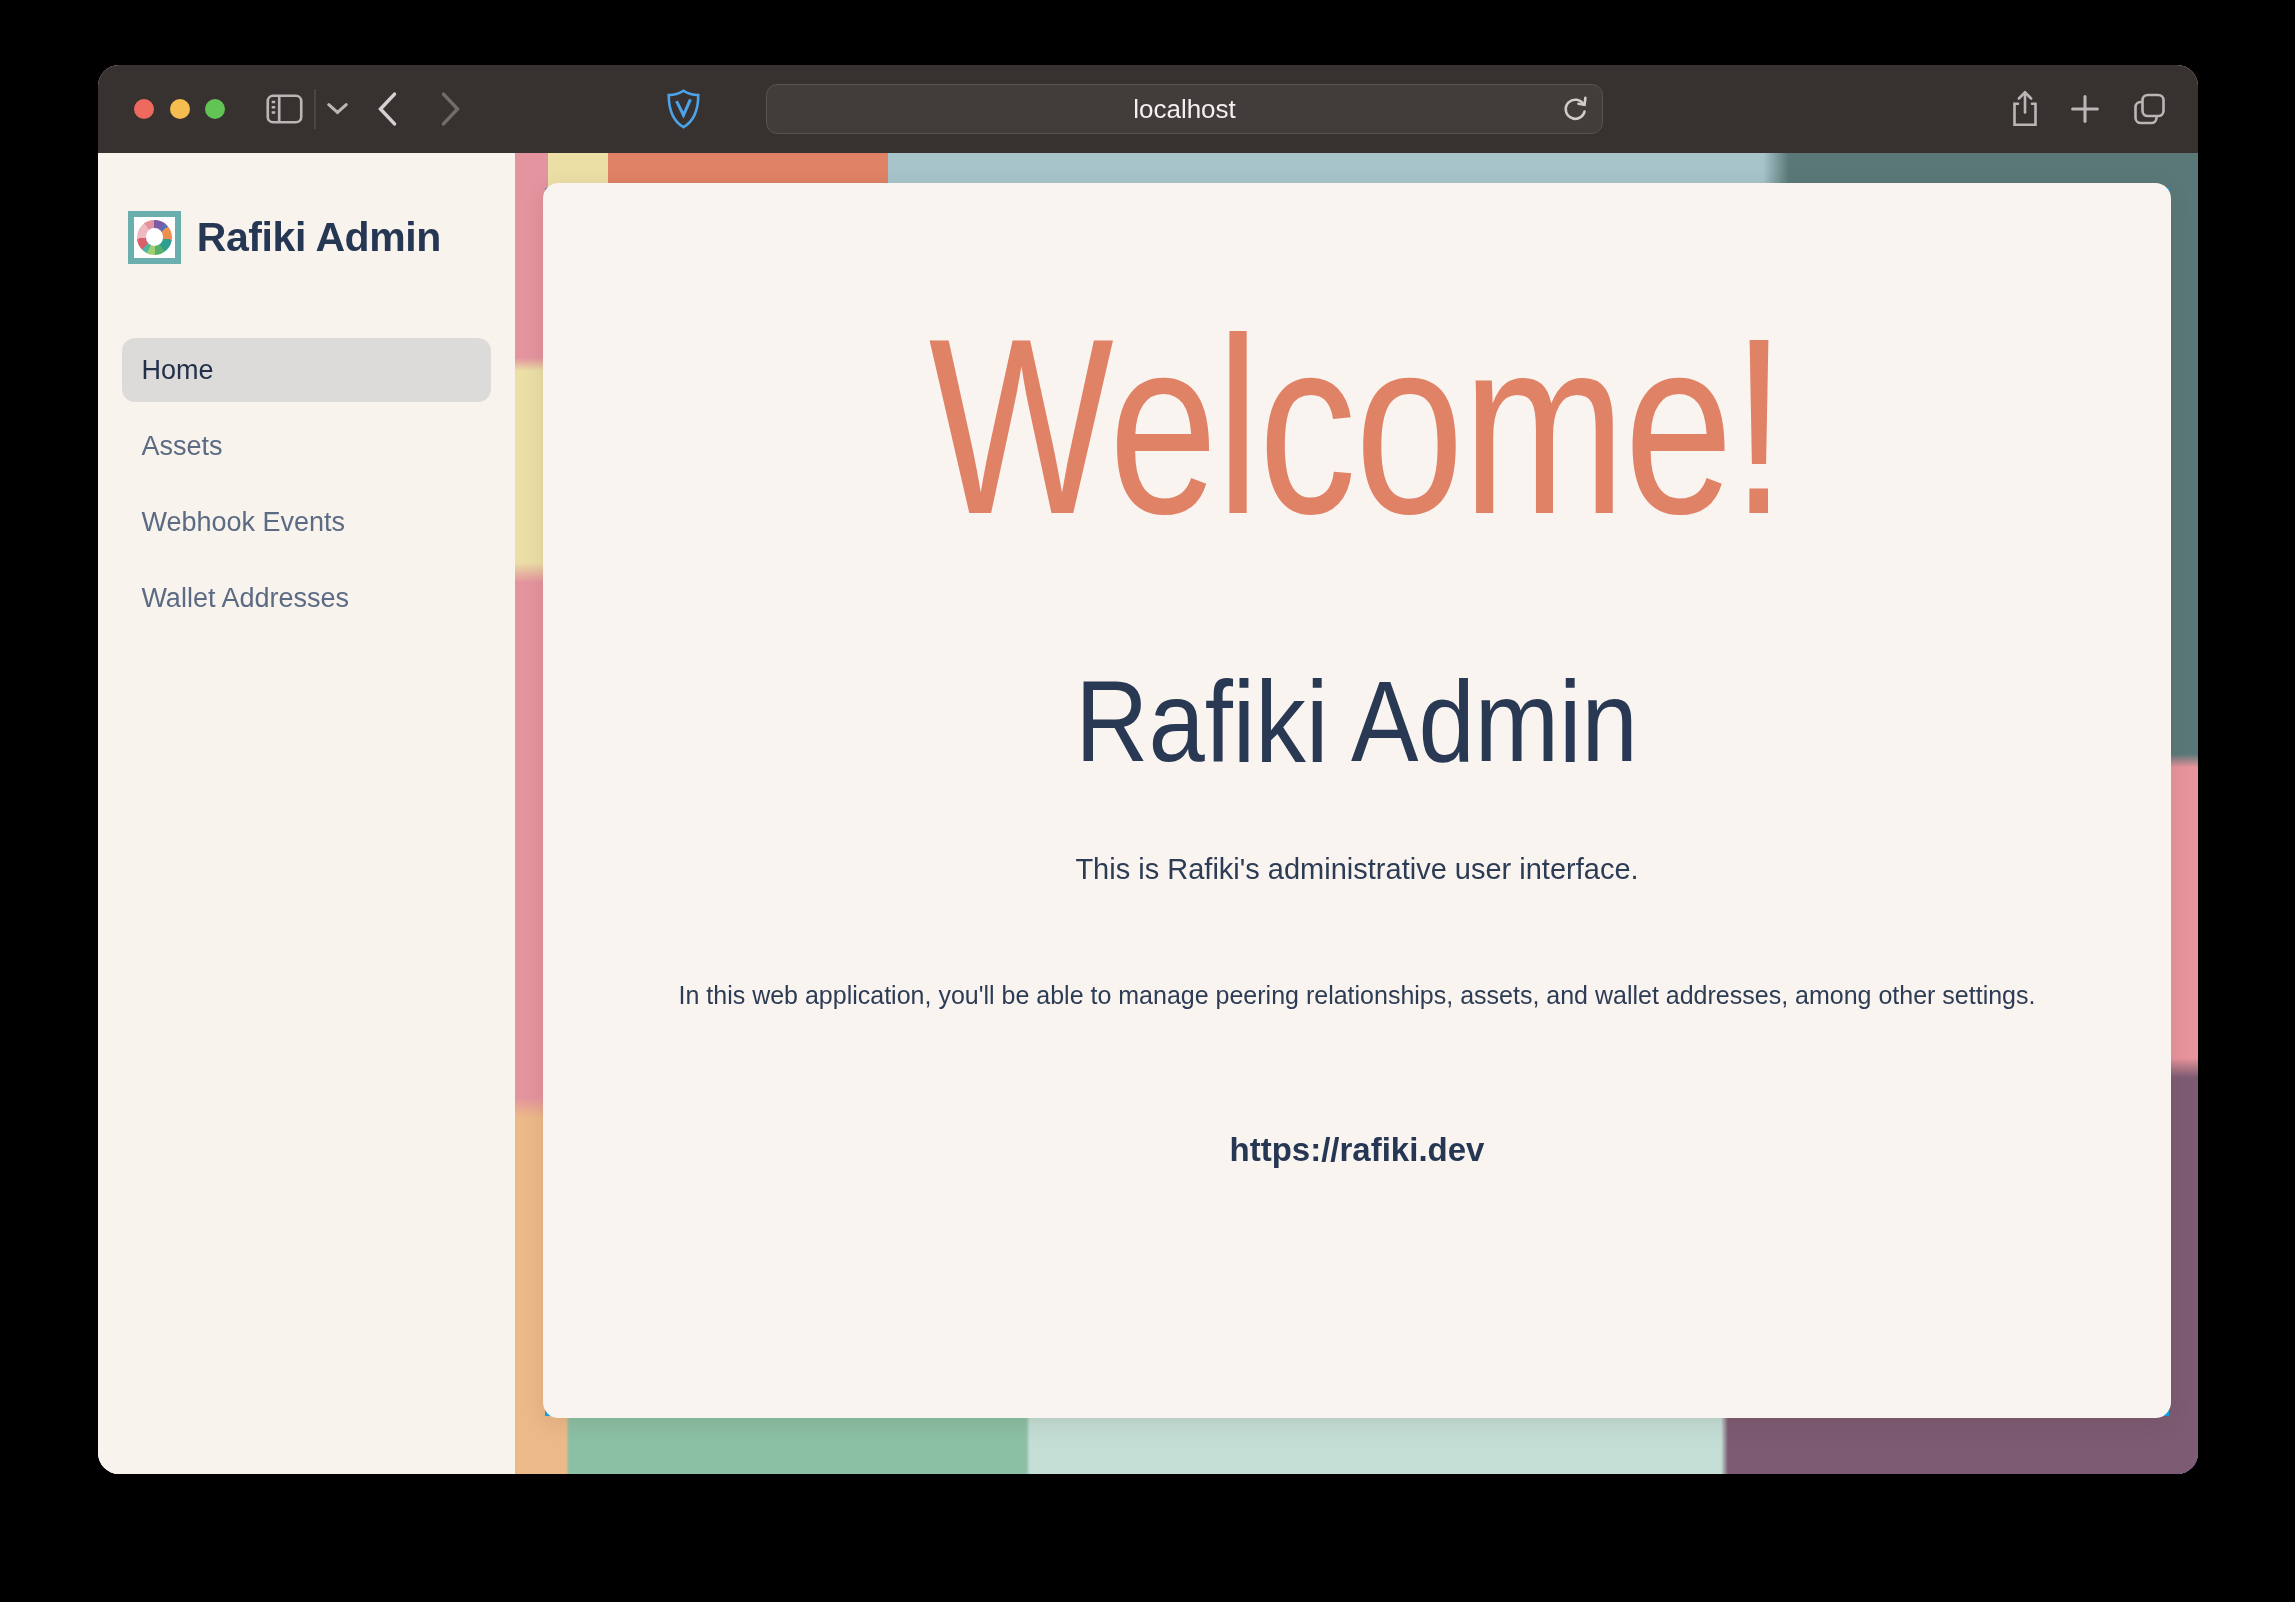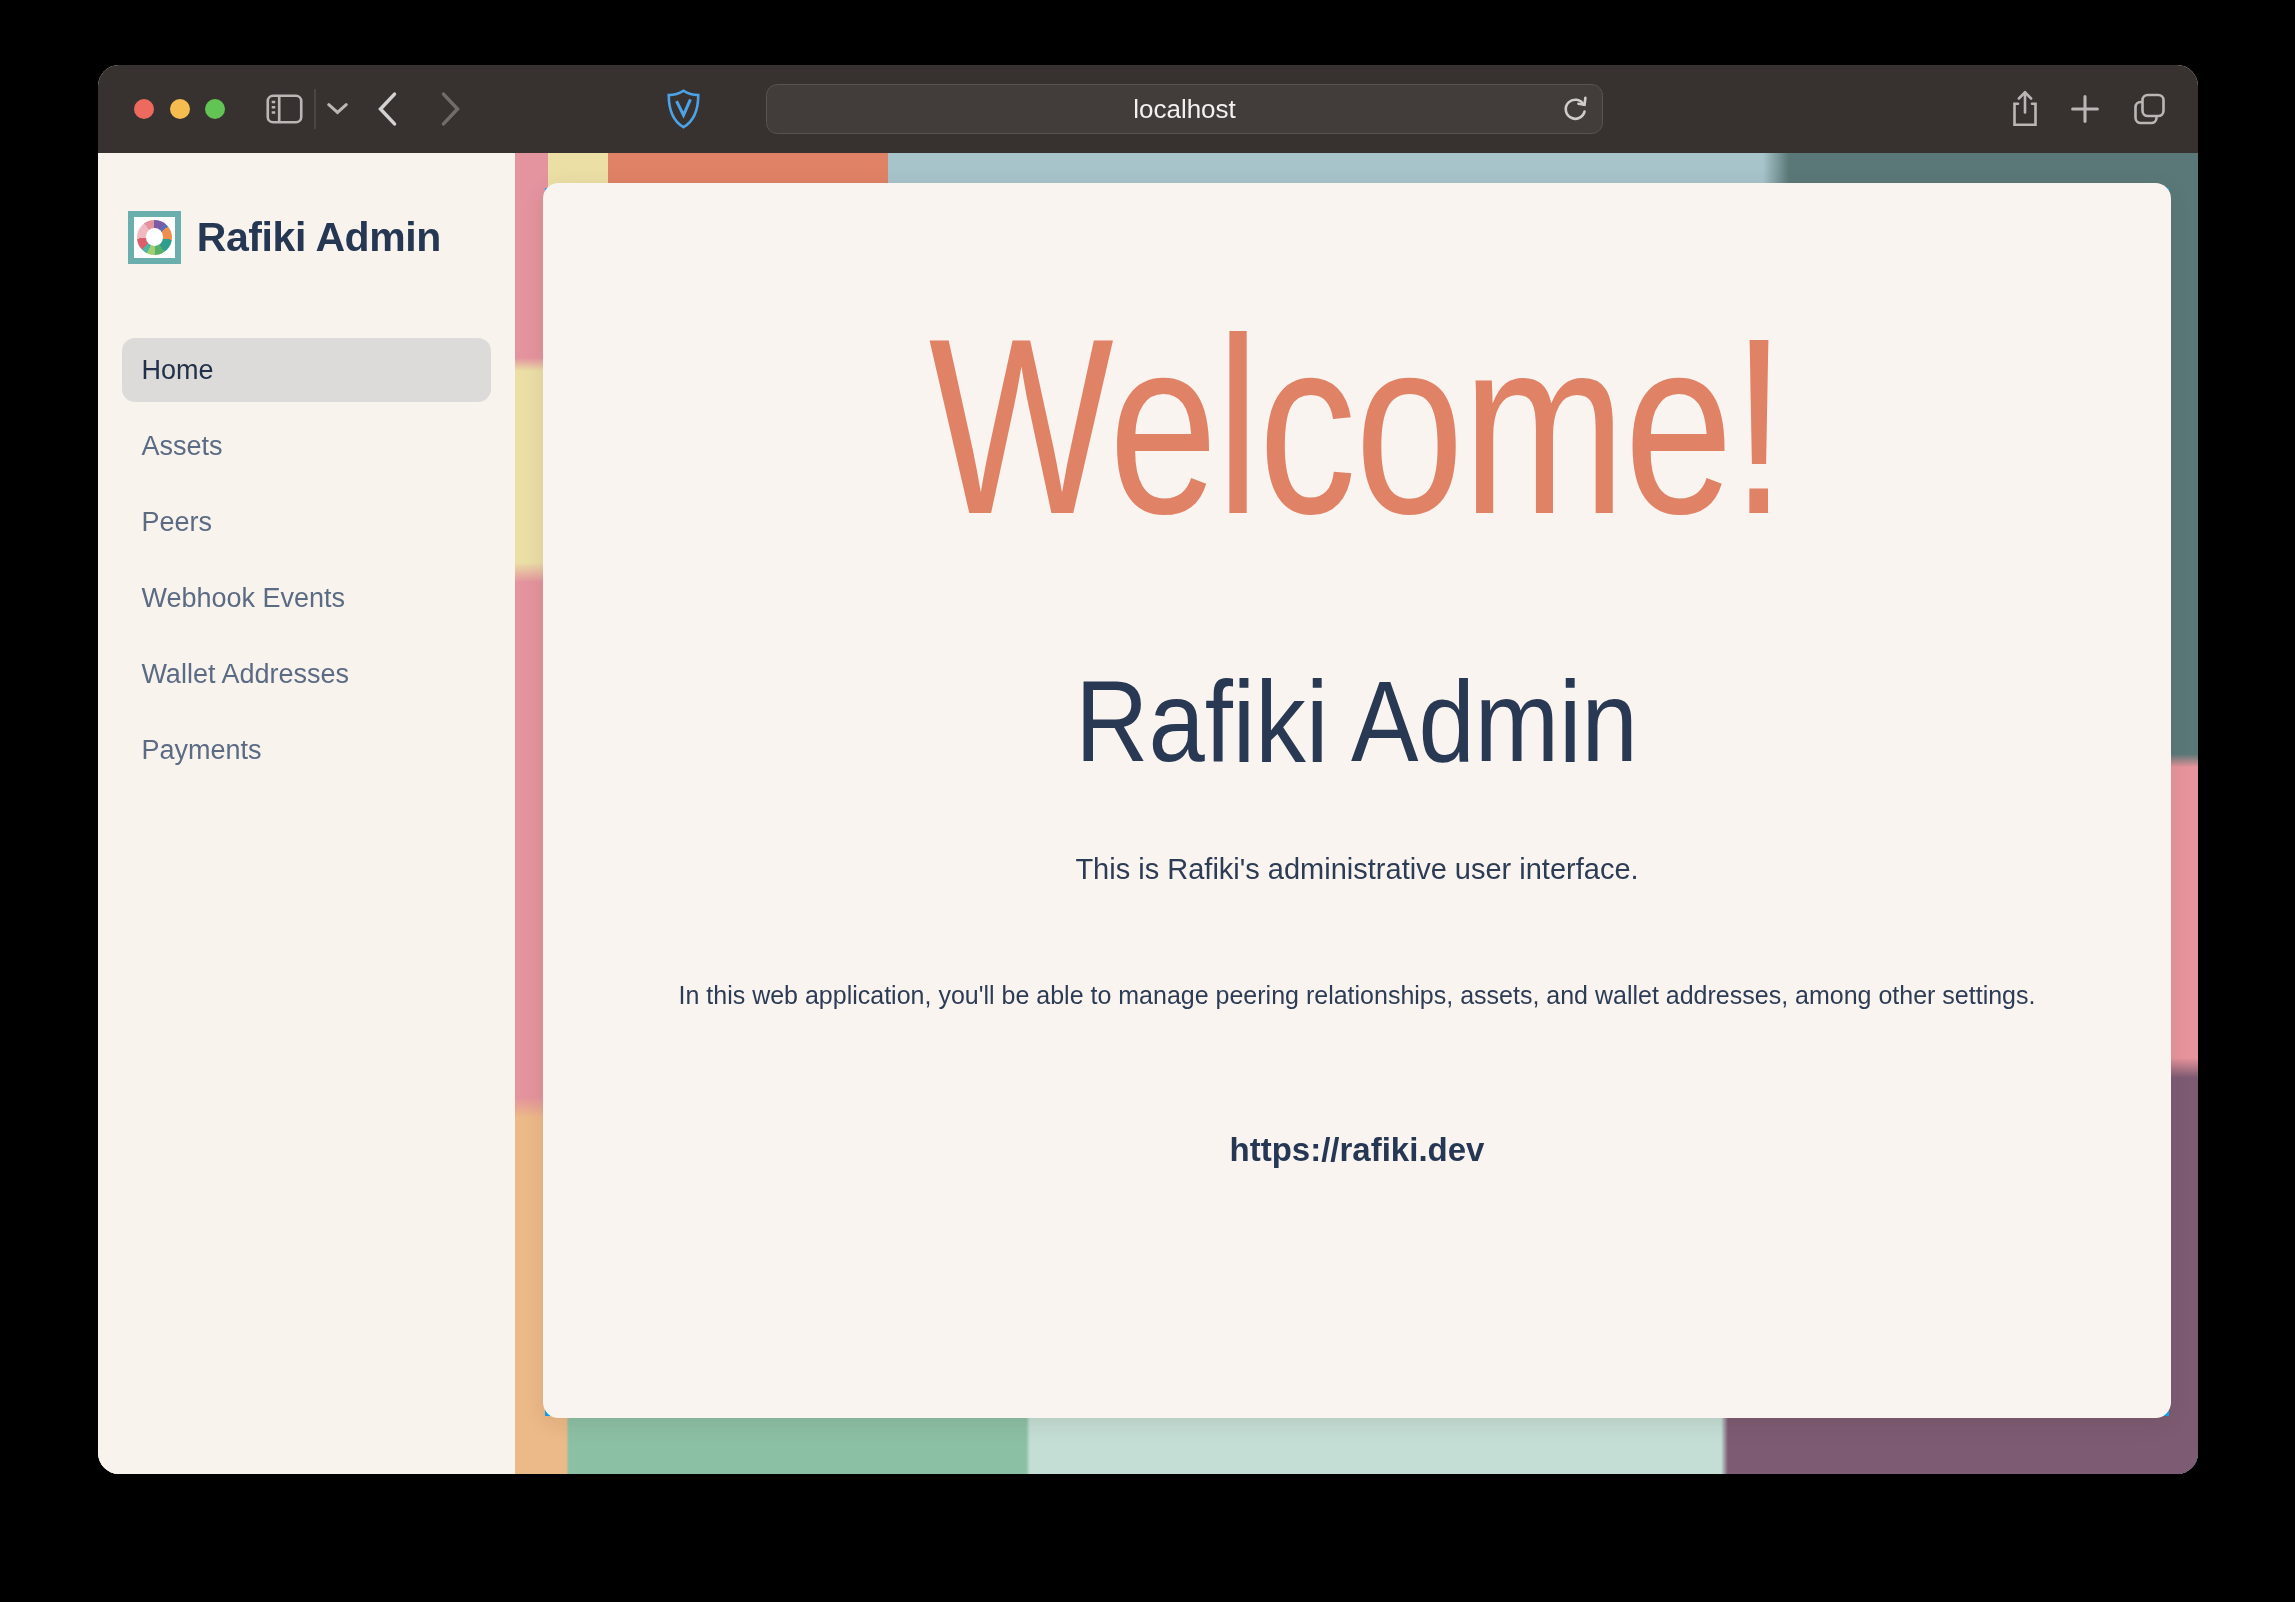--- a/index.html
+++ b/index.html
@@ -169,30 +169,24 @@
         <span class="brand-title">Rafiki Admin</span>
       </div>
       <div class="nav">
         <div class="nav-item active">
           <span>Home</span>
         </div>
         <div class="nav-item">
           <span>Assets</span>
         </div>
         <div class="nav-item">
-          <span>Peers</span>
-        </div>
-        <div class="nav-item">
           <span>Webhook Events</span>
         </div>
         <div class="nav-item">
           <span>Wallet Addresses</span>
-        </div>
-        <div class="nav-item">
-          <span>Payments</span>
         </div>
       </div>
     </div>
 
     <div class="main">
       <div class="strip-top"></div>
       <div class="strip-left"></div>
       <div class="strip-right"></div>
       <div class="strip-bottom"></div>
 

